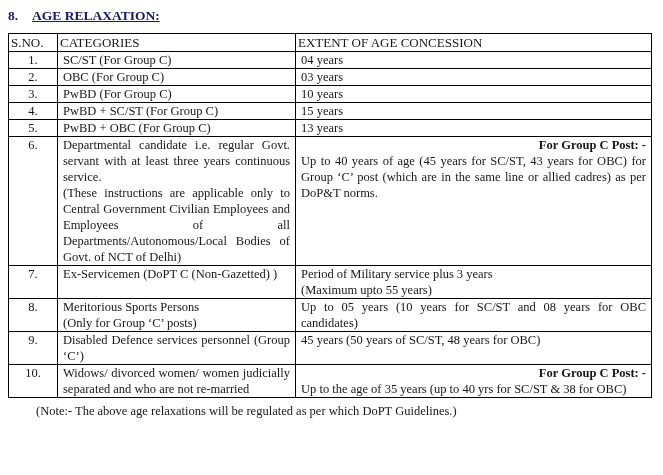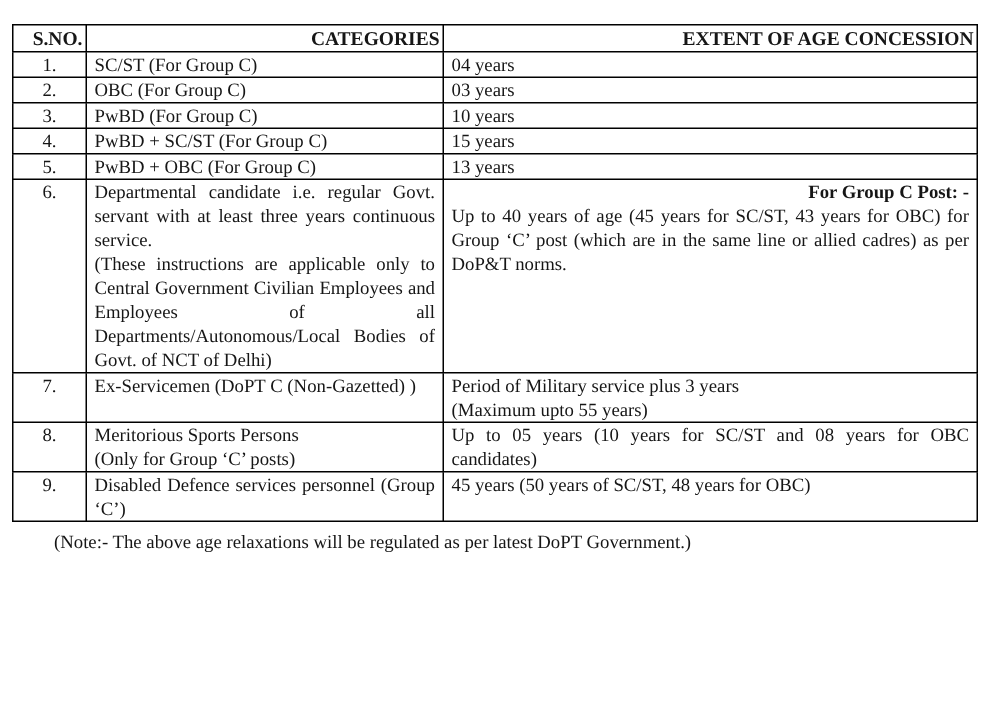--- a/index.html
+++ b/index.html
@@ -52,22 +52,22 @@
   .relax-table td {
     border: 1.5px solid var(--border-color, #000000);
     padding: 0 5px;
     vertical-align: top;
     font-size: 12.5px;
     line-height: 16px;
     overflow: hidden;
   }
   .relax-table th {
     font-size: 13px;
-    font-weight: bold;
-    text-align: right;
+    font-weight: normal;
+    text-align: left;
     height: 17px;
     line-height: 17px;
     padding: 0 2px;
   }
   td.sno-cell {
     text-align: center;
   }
   td.category-cell p,
   td.concession-cell p {
     margin: 0;
@@ -81,20 +81,23 @@
     margin: 5px 0 0 28px;
     font-size: 12.5px;
     line-height: 16px;
   }
 </style>
 </head>
 <body>
 
 <div class="page">
 
+  <div class="heading-row">
+    <span class="heading-num">8.</span><span class="heading-title">AGE RELAXATION:</span>
+  </div>
 
 
   <table class="relax-table">
     <colgroup>
       <col style="width:49px">
       <col style="width:238px">
       <col style="width:356px">
     </colgroup>
     <thead>
       <tr>
@@ -182,18 +185,28 @@
         </tr>
         <tr>
           <td class="sno-cell">9.</td>
           <td class="category-cell">
             <p>Disabled Defence services personnel (Group ‘C’)</p>
           </td>
           <td class="concession-cell">
             <p>45 years (50 years of SC/ST, 48 years for OBC)</p>
           </td>
         </tr>
+        <tr>
+          <td class="sno-cell">10.</td>
+          <td class="category-cell">
+            <p>Widows/ divorced women/ women judicially separated and who are not re-married</p>
+          </td>
+          <td class="concession-cell">
+            <div class="concession-bold-heading">For Group C Post: -</div>
+            <p>Up to the age of 35 years (up to 40 yrs for SC/ST &amp; 38 for OBC)</p>
+          </td>
+        </tr>
       </tbody>
   </table>
 
-  <div class="note">(Note:- The above age relaxations will be regulated as per latest DoPT Government.)</div>
+  <div class="note">(Note:- The above age relaxations will be regulated as per which DoPT Guidelines.)</div>
 
 </div>
 
 </body></html>

